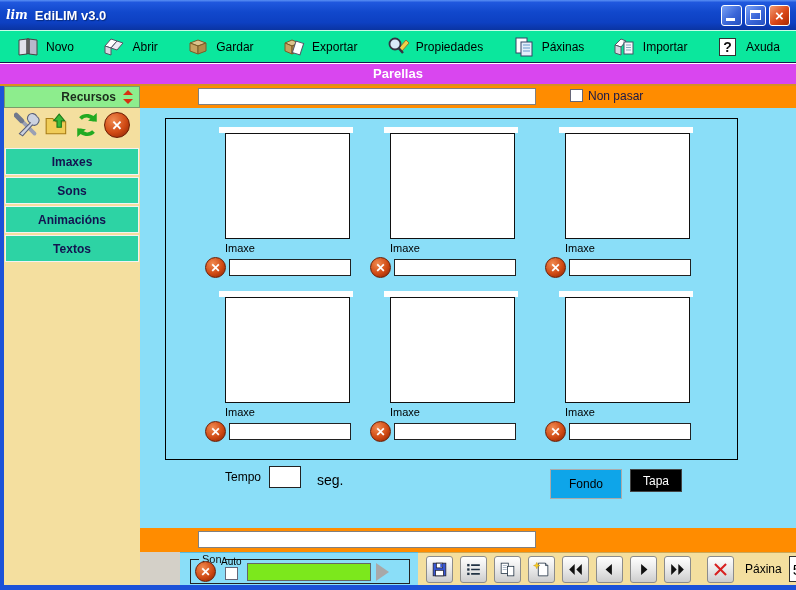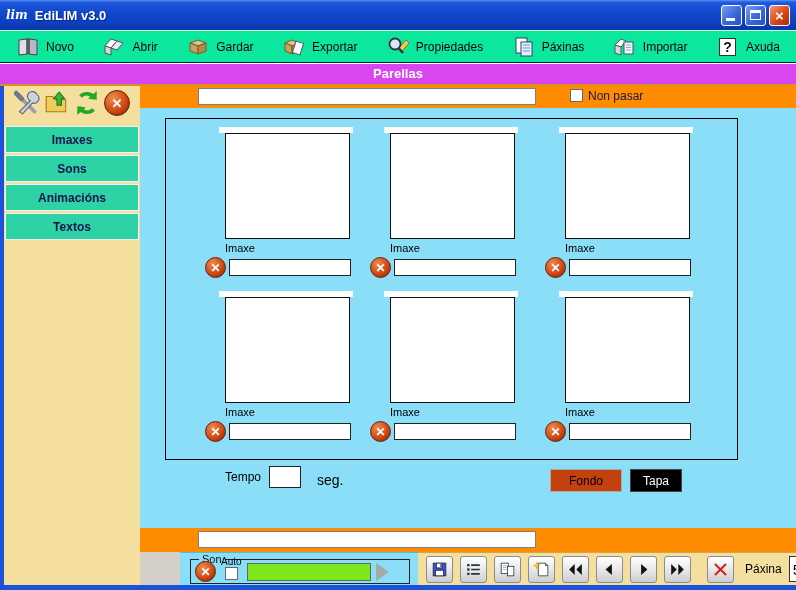--- a/index.html
+++ b/index.html
@@ -82,21 +82,21 @@
     border:1px solid #6b1c02; color:#fff; font-weight:bold; font-size:12px; line-height:1;
     display:flex; align-items:center; justify-content:center; padding:0; }
   .cell-input { margin-left:3px; width:122px; height:17px; border:1px solid #222; background:#fff;
     font-size:11px; padding:0 2px; }
 
   .tempo-row { position:absolute; left:85px; top:358px; display:flex; align-items:center; }
   .tempo-label { font-size:12px; color:#000; margin-right:8px; }
   .tempo-input { width:32px; height:22px; border:1px solid #222; background:#fff; font-size:12px;
     padding:0 2px; }
   .seg-label { font-size:14px; color:#000; margin-left:16px; margin-top:6px; }
-  .btn-fondo { position:absolute; left:410px; top:361px; width:72px; height:23px; background:#c2410c;
+  .btn-fondo { position:absolute; left:410px; top:361px; width:72px; height:30px; background:#0ea5e9;
     border:1px solid #aaa; font-size:12px; color:#000; }
   .btn-tapa { position:absolute; left:490px; top:361px; width:52px; height:23px; background:#000;
     border:1px solid #444; font-size:12px; color:#fff; }
 
   .obar2 { height:24px; flex:0 0 24px; background:#ff8c00; position:relative; }
   .obar2 .obar-input { top:3px; }
 
   
   .controlbar { flex:1 1 auto; display:flex; }
   .son-seg { width:238px; flex:0 0 238px; background:#8adef8; position:relative;
@@ -210,20 +210,27 @@
         </svg>
       <span class="tblabel">Axuda</span>
     </div>
   </div>
 
   <div class="pageheader">Parellas</div>
 
   <div class="bodyrow">
 
     <div class="sidebar">
+      <div class="res-header">
+        <span>Recursos</span>
+        <svg viewBox="0 0 12 14">
+            <path d="M6 0 L11 5 L1 5 Z" fill="#d83010"></path>
+            <path d="M6 14 L11 9 L1 9 Z" fill="#d83010"></path>
+          </svg>
+      </div>
       <div class="toolsrow">
         <svg viewBox="0 0 24 24">
             <path d="M4 5 L19 20" stroke="#9aa0b4" stroke-width="3.4" stroke-linecap="round"></path>
             <path d="M2 3 L7 8" stroke="#70788c" stroke-width="4.6" stroke-linecap="round"></path>
             <path d="M21 4 A4.5 4.5 0 1 0 15 10 L5 20 L8 22 L17 12 A4.5 4.5 0 0 0 21 4" fill="#ccd2e0" stroke="#5a6078"></path>
           </svg>
         <svg viewBox="0 0 24 24">
             <path d="M2 9 L2 20 L20 20 L20 9 L11 9 L8 6 L2 6 Z" fill="#f0cc58" stroke="#a87c14"></path>
             <path d="M14 2 L19 8 L16 8 L16 14 L12 14 L12 8 L9 8 Z" fill="#38b838" stroke="#187818"></path>
           </svg>

